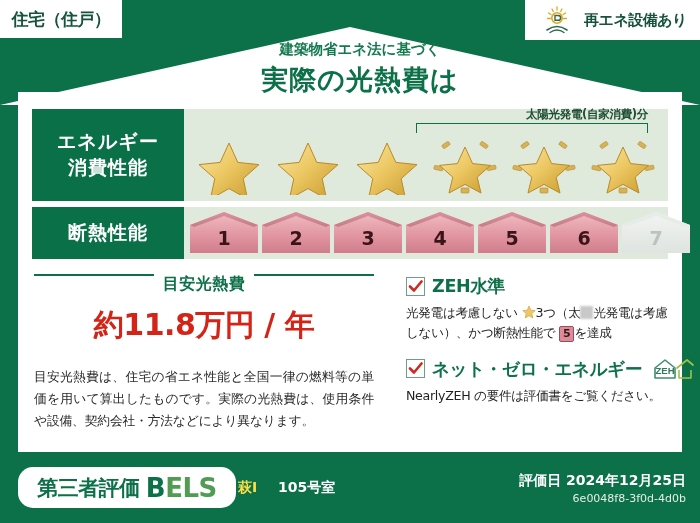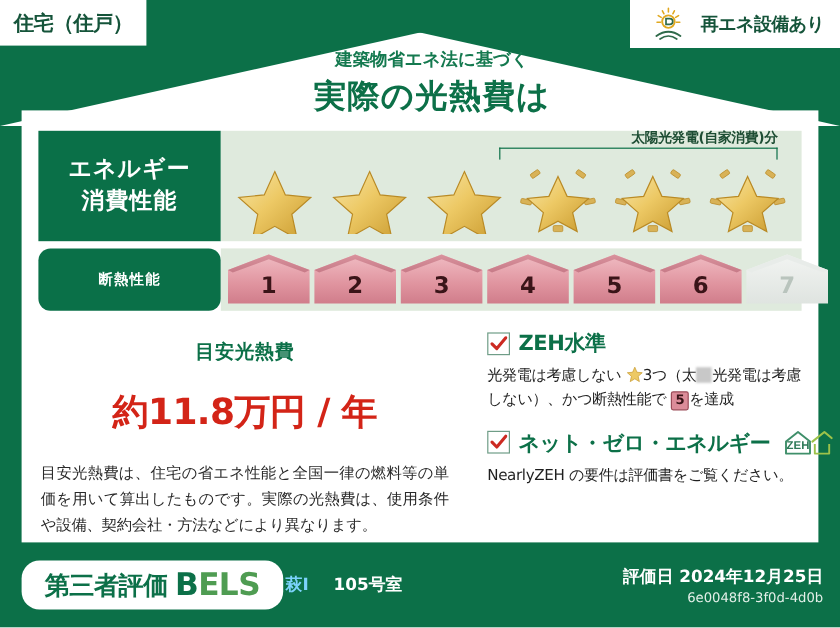--- a/index.html
+++ b/index.html
@@ -83,21 +83,21 @@
   .perf-label {
     background: #0a7048;
     color: #ffffff;
     display: flex; flex-direction: column;
     align-items: center; justify-content: center;
     font-weight: bold;
     letter-spacing: 1px;
     flex: 0 0 152px;
   }
   #energy-row .perf-label { font-size: 19px; line-height: 1.35; }
-  #insulation-row .perf-label { font-size: 12px; border-radius: 10px; }
+  #insulation-row .perf-label { font-size: 19px; }
 
   .perf-body {
     flex: 1;
     background: #dfeadd;
     position: relative;
   }
 
   
   #stars-wrap {
     position: absolute;
@@ -132,23 +132,22 @@
   .house-num {
     position: absolute; left: 0; right: 0; top: 17px;
     text-align: center;
     font-size: 19px; font-weight: bold; color: #3a1418;
   }
   .house-item.inactive .house-num { color: #b9c4bd; }
 
   
   #cost-block { position: absolute; left: 16px; top: 182px; width: 340px; }
   #cost-heading-row {
-    display: flex; align-items: center; gap: 9px;
+    display: flex; align-items: flex-start; gap: 9px;
     justify-content: center;
-    flex-direction: column;
   }
   #cost-heading-row .rule { flex: 1; height: 1.5px; background: #0c7048; }
   #cost-heading {
     font-size: 16px; font-weight: bold; color: #0c7048;
     letter-spacing: 0.5px; white-space: nowrap;
   }
   #cost-value {
     margin-top: 10px; text-align: center;
     font-size: 30px; font-weight: bold; color: #d32417;
     letter-spacing: -0.5px;
@@ -210,21 +209,21 @@
   }
   #bels-prefix {
     font-size: 21px; font-weight: bold; color: #0c7048;
     letter-spacing: -0.5px;
   }
   #bels-mark { font-size: 26px; font-weight: bold; letter-spacing: -0.5px; }
   #bels-mark .b { color: #0c7048; }
   #bels-mark .els { color: #4f9c52; }
   #building-name {
     position: absolute; left: 238px; top: 18px;
-    font-size: 14px; color: #7dd3fc; font-weight: bold;
+    font-size: 14px; color: #fde047; font-weight: bold;
   }
   #unit-name {
     position: absolute; left: 278px; top: 18px;
     font-size: 14px; color: #ffffff; font-weight: bold;
   }
   #eval-date {
     position: absolute; right: 14px; top: 11px;
     font-size: 14px; color: #ffffff; font-weight: bold;
     text-align: right;
   }

